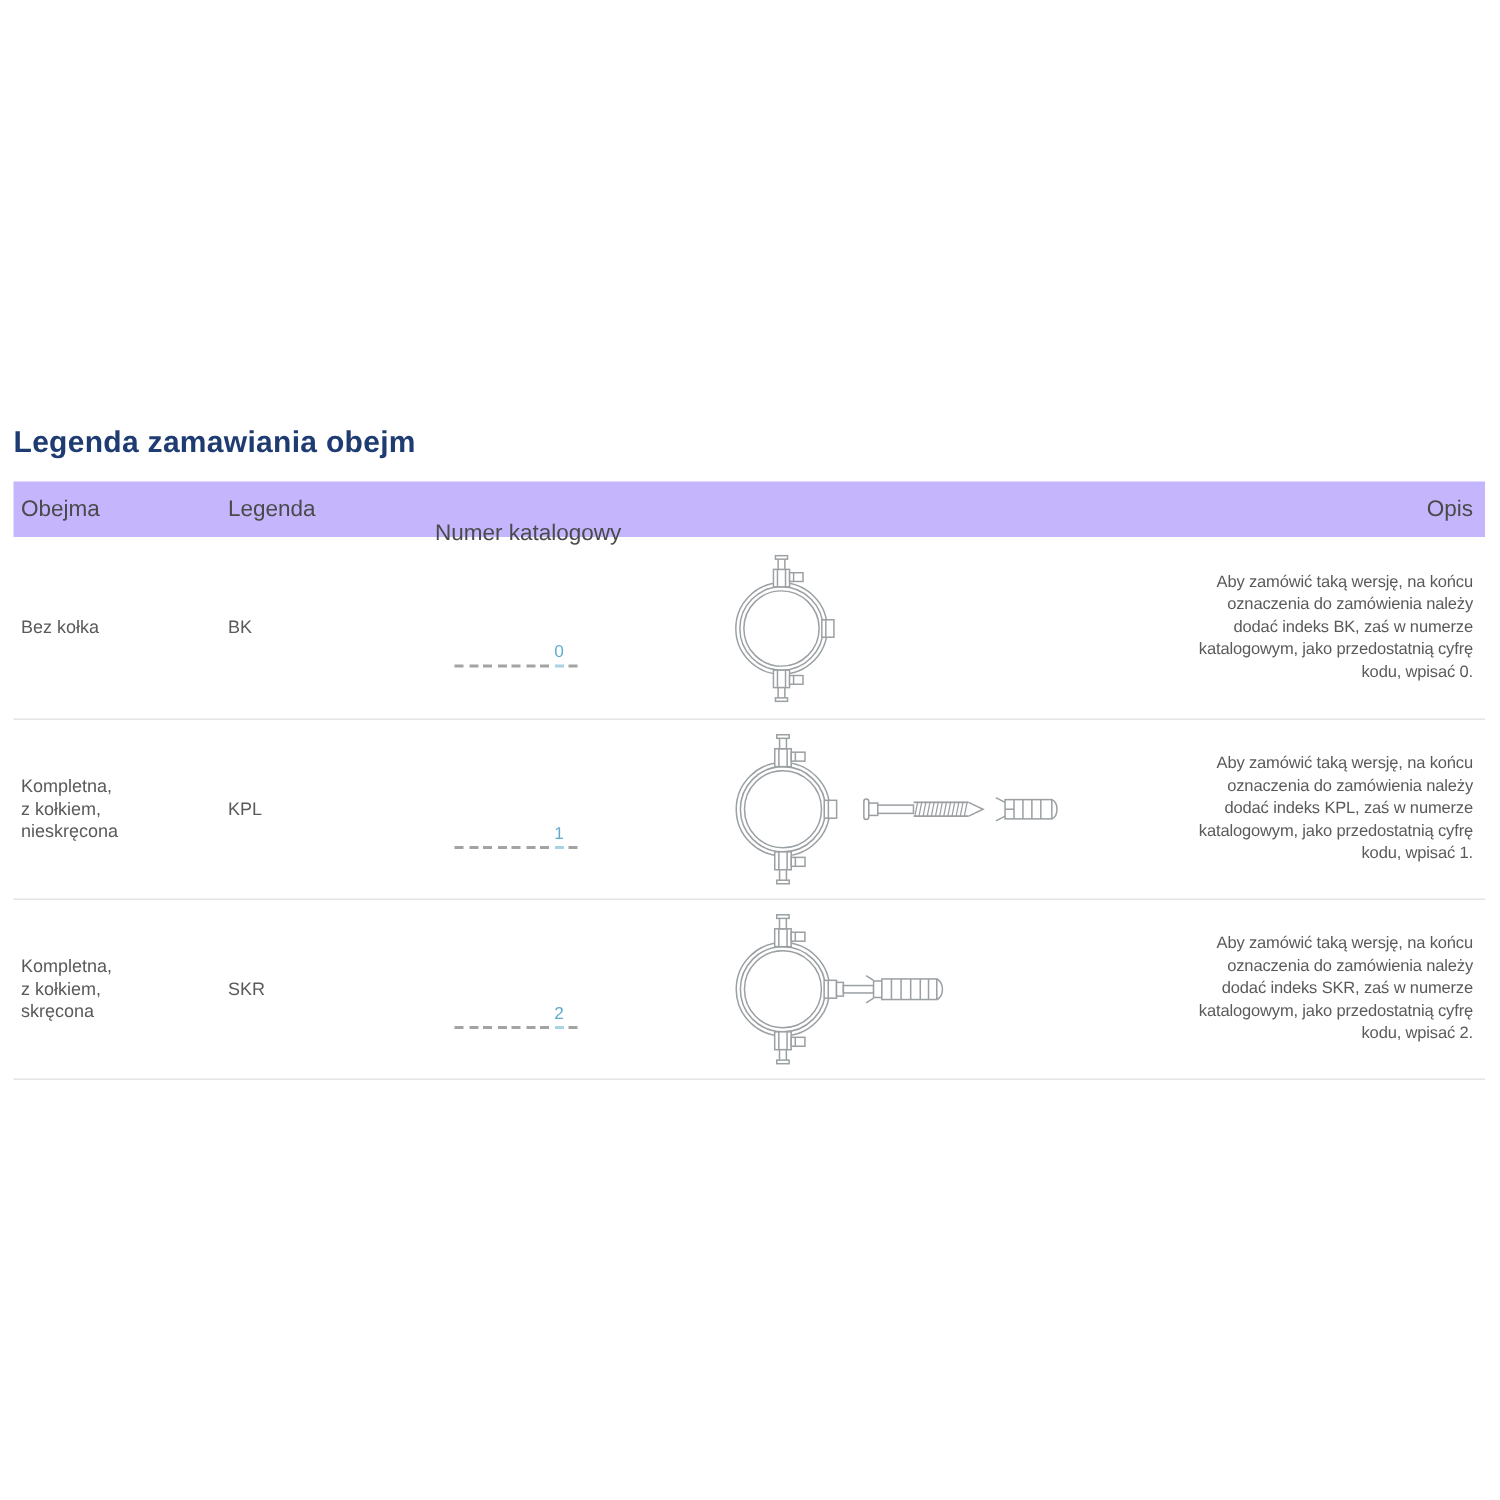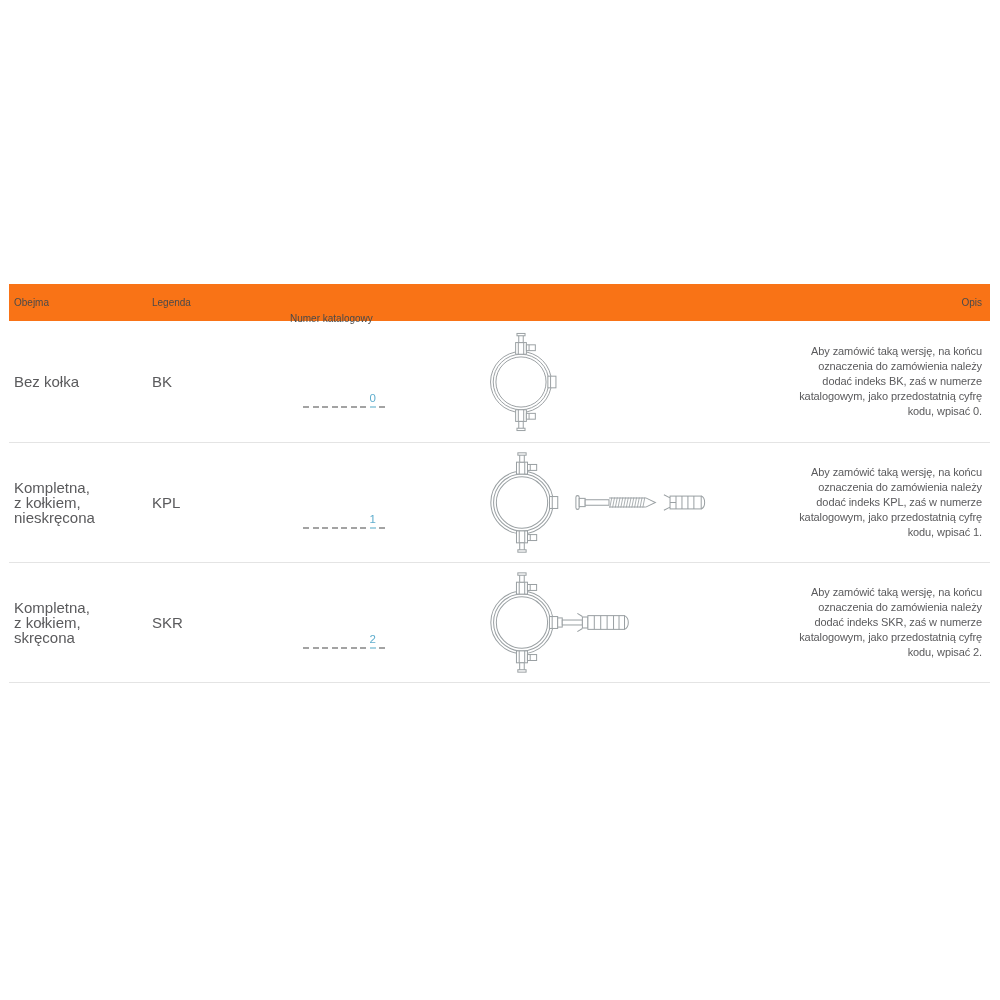--- a/index.html
+++ b/index.html
@@ -9,35 +9,35 @@
     font-family:"Liberation Sans", sans-serif;
     color:#58585a;
   }
   .page { padding:284px 9px 0 9px; }
   .page-title {
     font-size:20px; font-weight:700; color:#1e3c72;
     letter-spacing:0.2px; margin-left:0; margin-bottom:14px;
   }
   .legend-table { width:981px; }
   .thead {
-    display:flex; background:#f97316; height:37px; align-items:center;
-    font-size:10px; color:#4a4a4a;
+    display:flex; background:#c4b5fd; height:37px; align-items:center;
+    font-size:15px; color:#4a4a4a;
   }
   .row {
     display:flex; align-items:center; border-bottom:1px solid #e4e4e4;
   }
   .row.r1 { height:122px; }
   .row.r2, .row.r3 { height:120px; }
   .c1 { width:140px; padding-left:5px; }
   .c2 { width:138px; padding-left:3px; }
   .c3 { width:143px; padding-left:3px;margin-top:32px; }
   .c4 { width:335px; padding-left:48px; }
   .c5 { width:225px; padding-left:25px; padding-right:8px;text-align:right; }
   .thead .c5 { padding-left:0; }
-  .cell-text { font-size:15px; color:#5a5a5c; line-height:15px; }
+  .cell-text { font-size:12px; color:#5a5a5c; line-height:15px; }
   .pre { white-space:pre-line; }
   .desc {
     font-size:11px; line-height:15px; color:#5a5a5c; letter-spacing:-0.1px;
   }
   
   .catnum { display:flex; align-items:flex-end; padding-left:13px; height:20px; }
   .dash {
     display:inline-block; width:6px; height:2px; background:#a3a3a3;
     margin-right:3.5px; flex:none;
   }
@@ -101,20 +101,21 @@
       <line x1="134" y1="47.5" x2="134" y2="62.5"></line>
       <line x1="141" y1="47.5" x2="141" y2="62.5"></line>
       <line x1="148" y1="47.5" x2="148" y2="62.5"></line>
       <line x1="154" y1="47.5" x2="154" y2="62.5"></line>
       <path d="M160 47.5 C165.5 50 165.5 60 160 62.5"></path>
     </g>
   </defs>
 </svg>
 
 <div class="page">
+  <h1 class="page-title">Legenda zamawiania obejm</h1>
 
   <div class="legend-table">
 
     <div class="thead">
       <div class="c1">Obejma</div>
       <div class="c2">Legenda</div>
       <div class="c3">Numer katalogowy</div>
       <div class="c4"></div>
       <div class="c5">Opis</div>
     </div>

